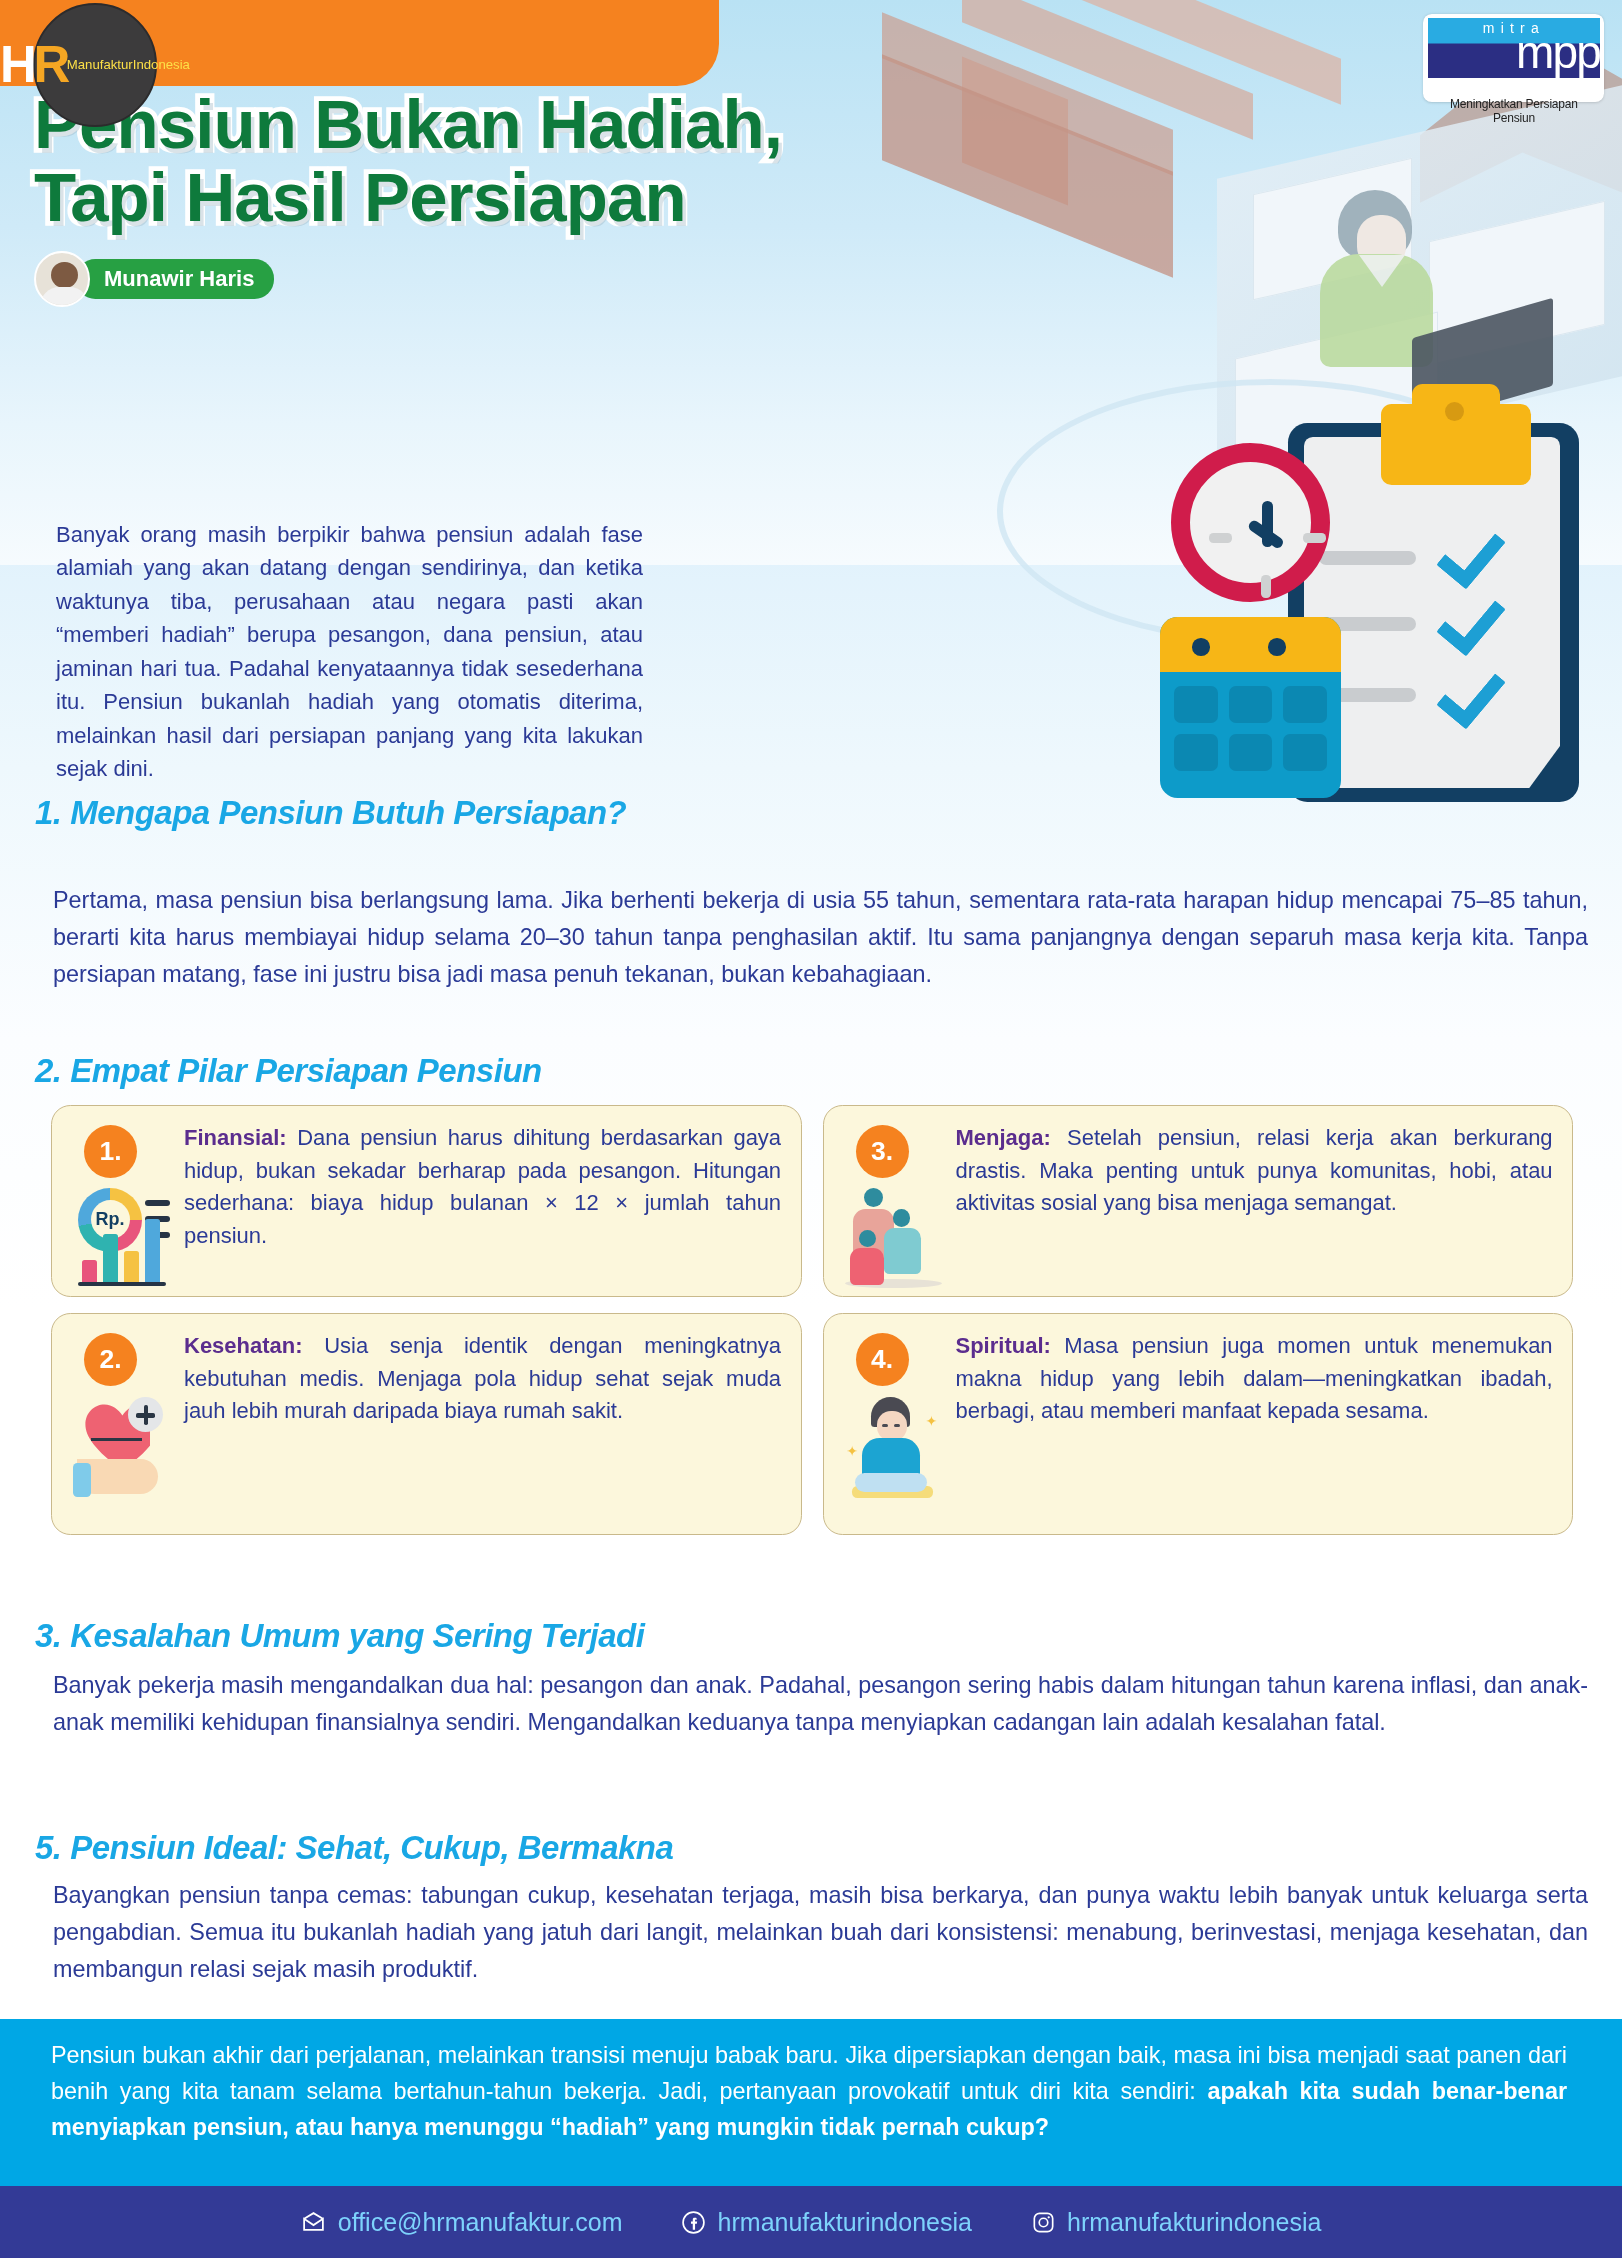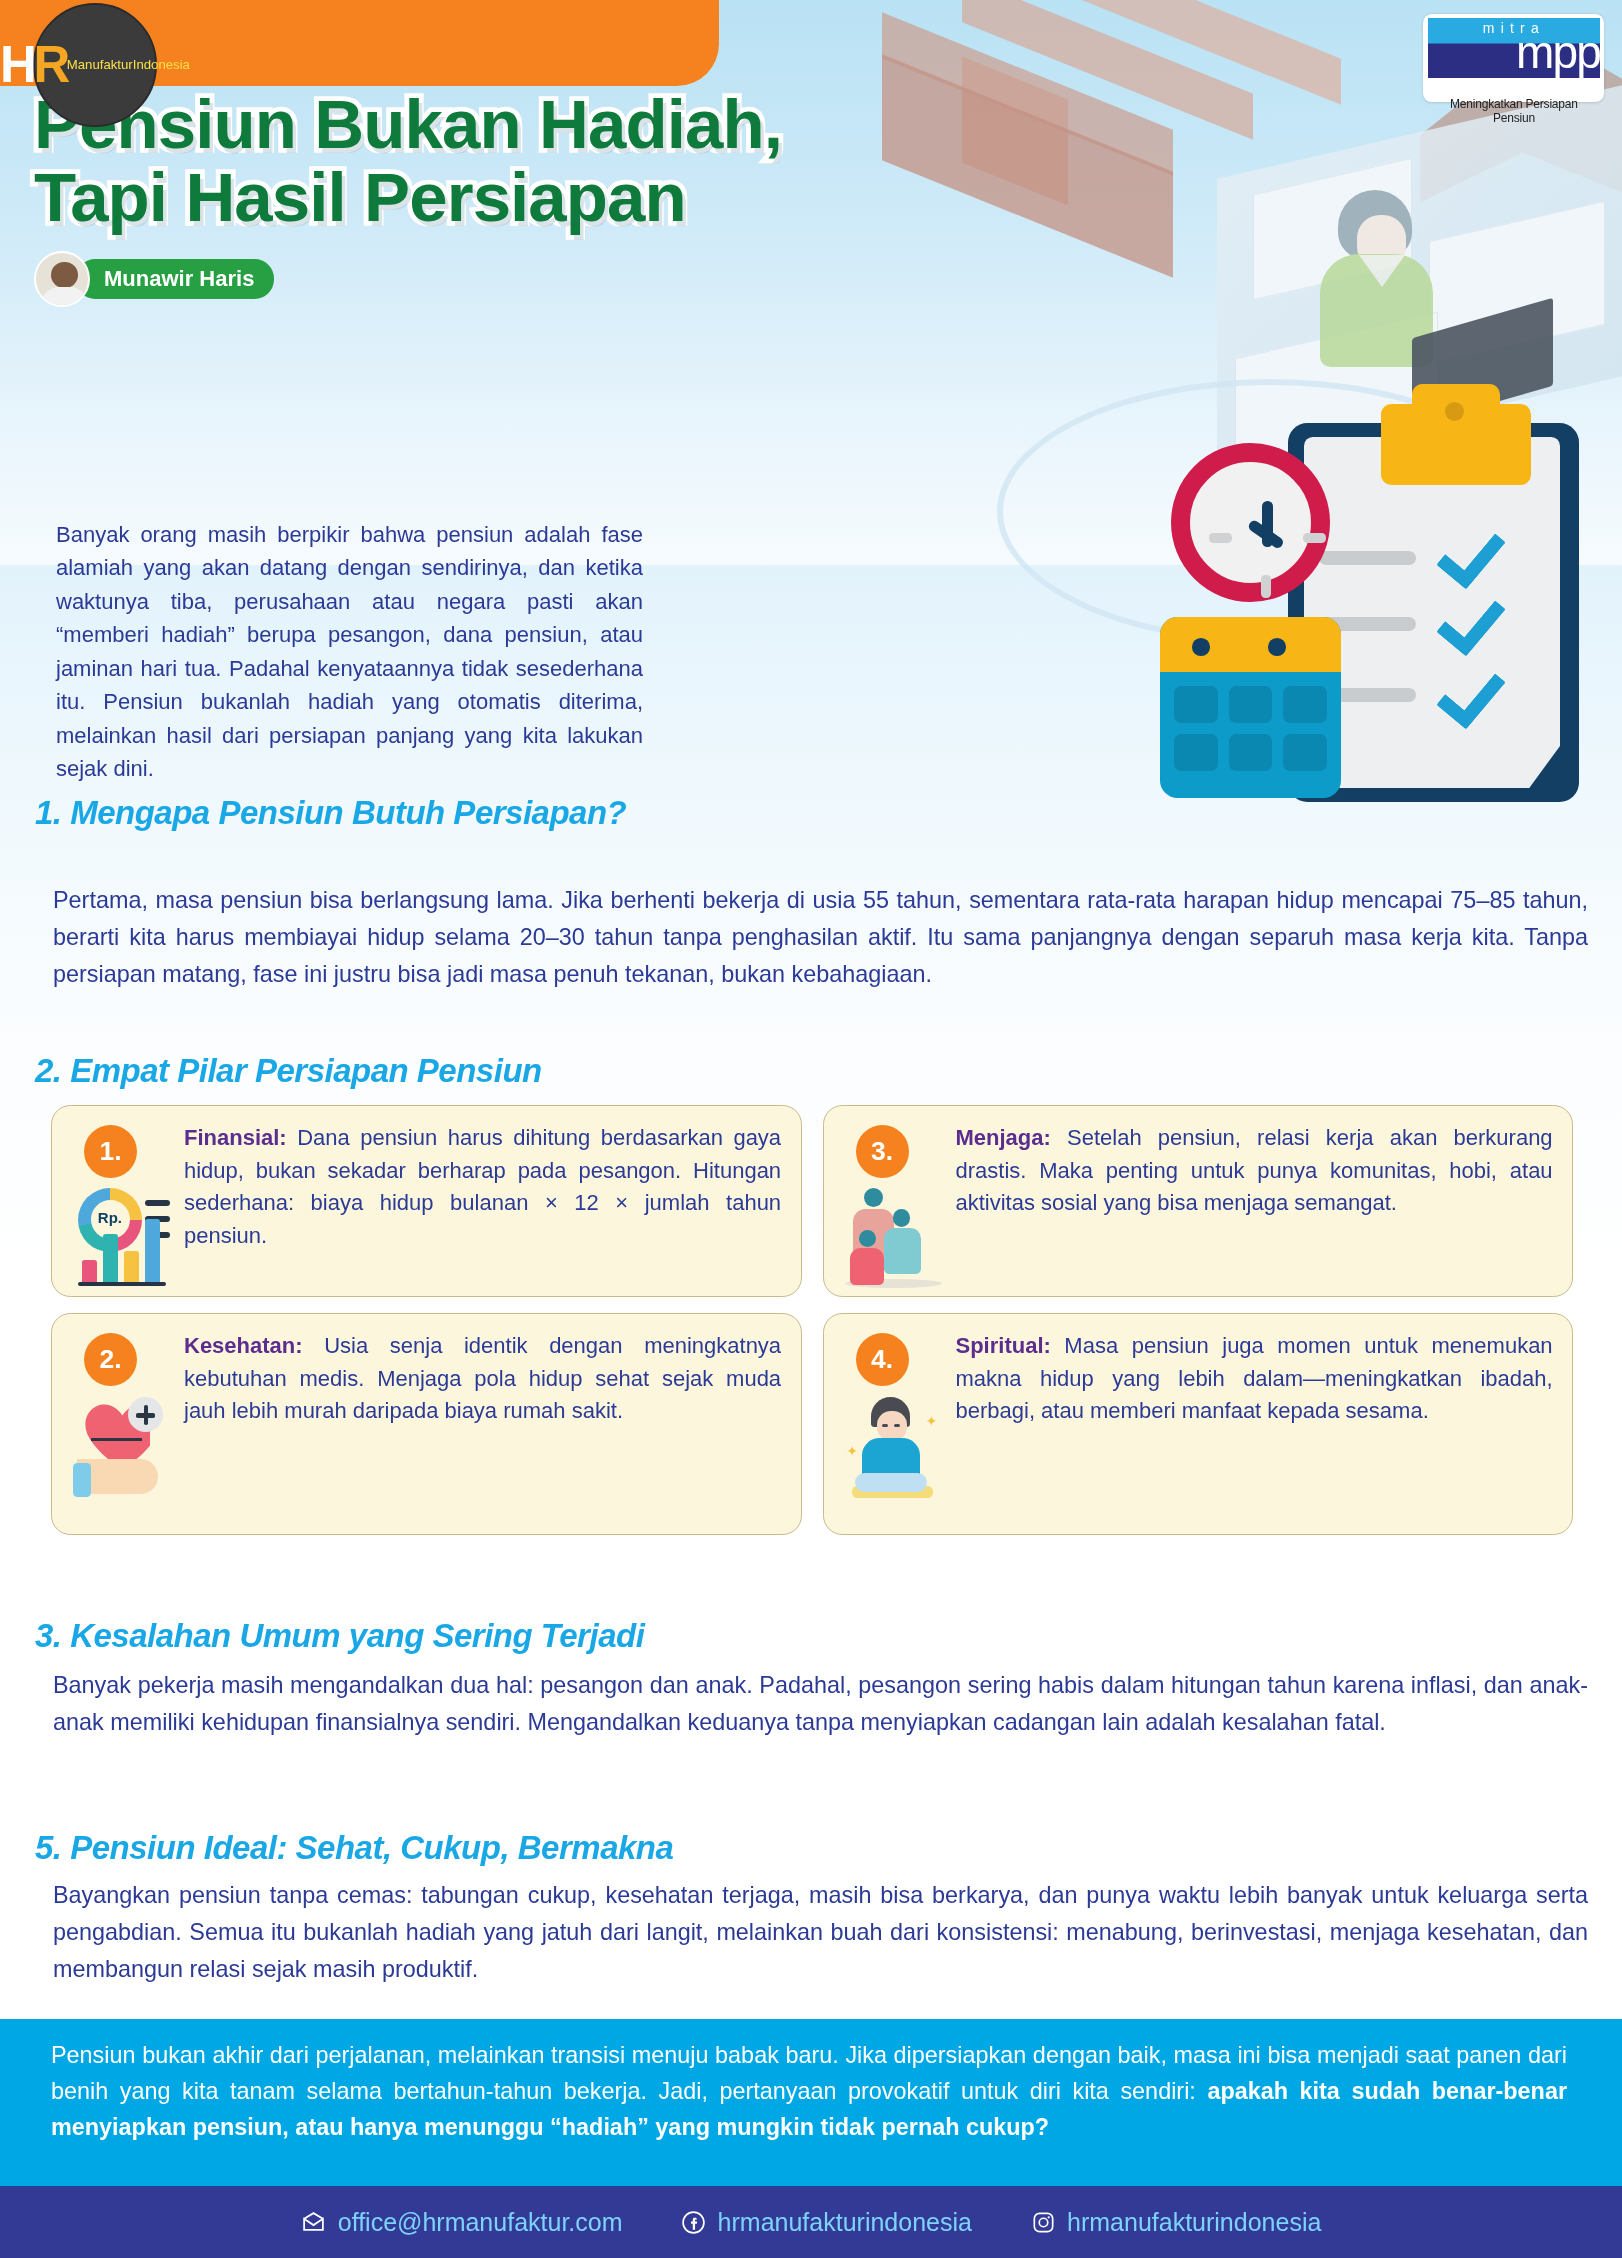--- a/index.html
+++ b/index.html
@@ -218,21 +218,21 @@
   .card-text {
     font-size:22px; line-height:1.48; color:#2B3A96; text-align:justify;
   }
   .card-text b { color:#5B2D8E; font-weight:bold; }
   .card-icon { position:absolute; left:21px; top:78px; width:99px; height:104px; }
 
   
   .fin-donut { position:absolute; left:5.3px; top:3.5px; width:64px; height:64px; border-radius:50%;
     background: conic-gradient(#F5C242 0 25%, #E8547C 25% 50%, #2FB3B0 50% 72%, #4FA8DC 72% 100%); }
   .fin-donut::after { content:""; position:absolute; left:12.4px; top:12.4px; width:39px; height:39px; background:#FCF7DC; border-radius:50%; }
-  .fin-rp { position:absolute; left:12.4px; top:25px; width:49px; text-align:center; font-size:15px; font-weight:bold; color:#123F63; z-index:2; }
+  .fin-rp { position:absolute; left:12.4px; top:25px; width:49px; text-align:center; font-size:18px; font-weight:bold; color:#123F63; z-index:2; }
   .fin-dash { position:absolute; left:72px; height:6.2px; width:25px; background:#263445; border-radius:3.5px; }
   .fd1 { top:16px; } .fd2 { top:32px; } .fd3 { top:48px; }
   .fin-bar { position:absolute; bottom:5.3px; width:15px; border-radius:2.6px 2.6px 0 0; }
   .fb1 { left:8.8px; height:23px; background:#E8547C; }
   .fb2 { left:30px; height:49px; background:#2FB3B0; }
   .fb3 { left:51px; height:32px; background:#F5C242; }
   .fb4 { left:72px; height:64px; background:#4FA8DC; }
   .fin-axis { position:absolute; left:5.3px; bottom:1.8px; width:88px; height:4.4px; background:#263445; border-radius:2.6px; }
 
   

